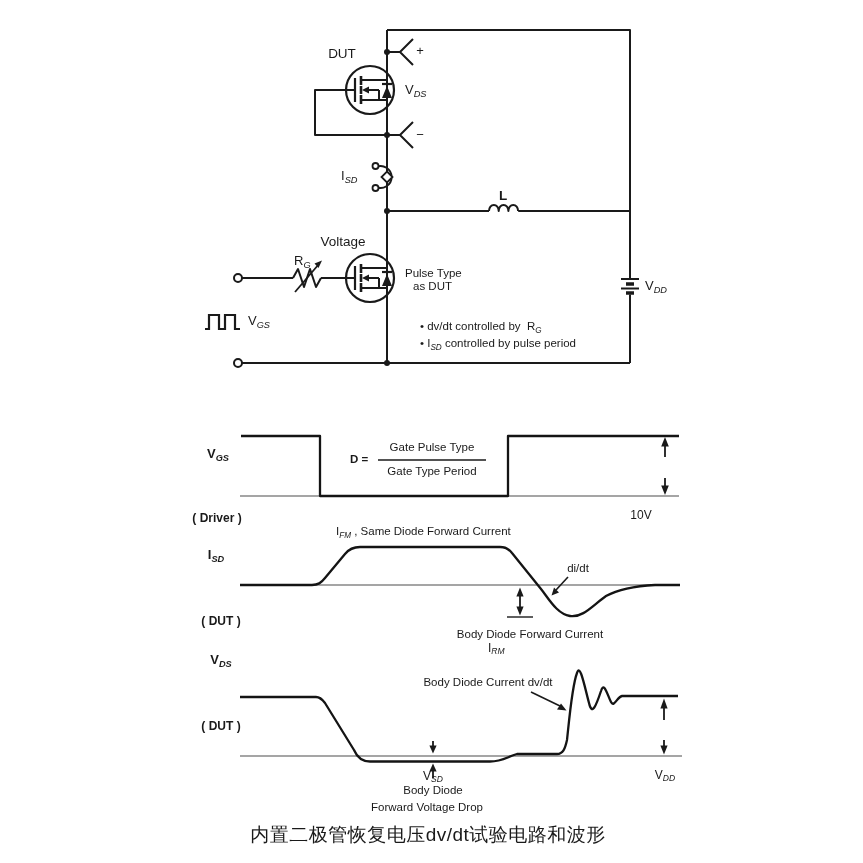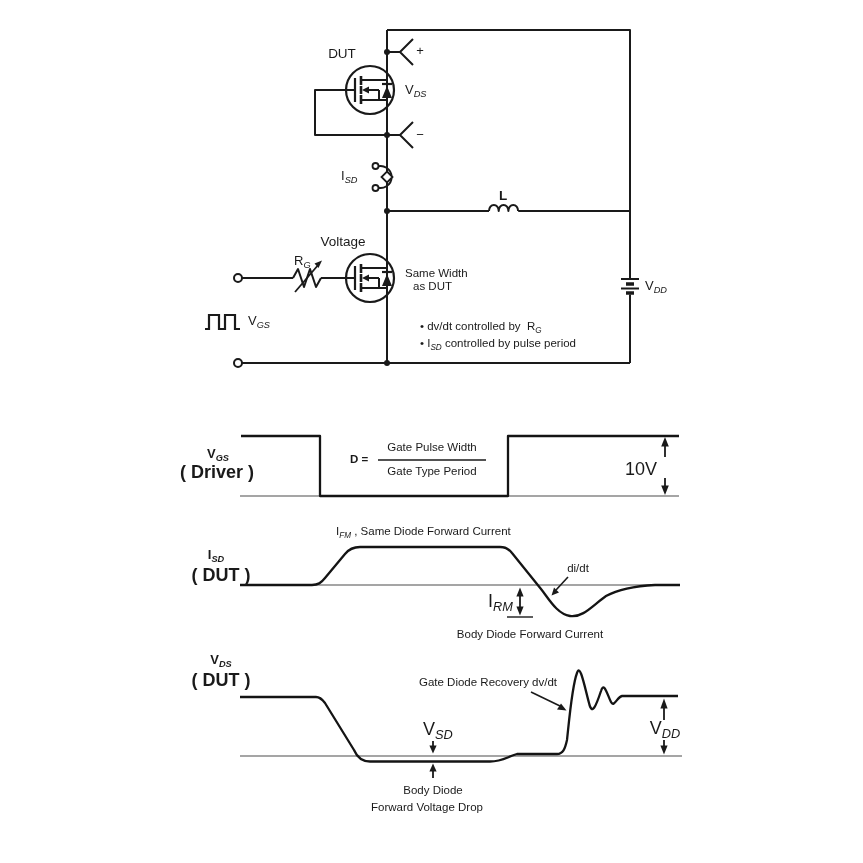--- a/index.html
+++ b/index.html
@@ -5,21 +5,21 @@
   html,body{margin:0;padding:0;background:#ffffff;}
   body{width:863px;height:863px;font-family:"Liberation Sans","DejaVu Sans",sans-serif;color:#1a1a1a;}
   .stage{position:relative;width:743px;height:863px;overflow:hidden;background:#fff;}
   .stage svg{position:absolute;left:0;top:0;}
   .t{position:absolute;white-space:pre;font-size:11.5px;line-height:1;}
   .c{transform:translate(-50%,-50%);}
   .v{transform:translateY(-50%);}
   .b{font-weight:bold;}
   .f13{font-size:13px;}
   .f135{font-size:13.5px;}
-  .f12{font-size:18px;}
+  .f12{font-size:12px;margin-top:46px;}
   .sb{font-size:71%;vertical-align:-0.28em;line-height:1;font-style:italic;}
   .cap{font-size:19px;letter-spacing:0.5px;}
 </style>
 </head>
 <body>
 
 <div class="stage">
 
 <svg width="863" height="863" viewBox="0 0 863 863">
 
@@ -124,43 +124,44 @@
 </svg>
 
 <div class="t c f135" style="left:342px;top:54px">DUT</div>
 <div class="t v f13" style="left:405px;top:91px"><span>V</span><sub class="sb">DS</sub></div>
 <div class="t c f13" style="left:420px;top:50px">+</div>
 <div class="t c f13" style="left:420px;top:134px">−</div>
 <div class="t v f13" style="left:341px;top:177px"><span>I</span><sub class="sb">SD</sub></div>
 <div class="t c f135 b" style="left:503px;top:196px">L</div>
 <div class="t c f135" style="left:343px;top:242px">Voltage</div>
 <div class="t v f13" style="left:294px;top:262px"><span>R</span><sub class="sb">G</sub></div>
-<div class="t v" style="left:405px;top:274px">Same Width</div>
+<div class="t v" style="left:405px;top:274px">Pulse Type</div>
 <div class="t v" style="left:413px;top:287px">as DUT</div>
 <div class="t v f13" style="left:248px;top:322px"><span>V</span><sub class="sb">GS</sub></div>
 <div class="t v f13" style="left:645px;top:287px"><span>V</span><sub class="sb">DD</sub></div>
 <div class="t v" style="left:420px;top:328px"><span>• dv/dt controlled by  R</span><sub class="sb">G</sub><span></span></div>
 <div class="t v" style="left:420px;top:345px"><span>• I</span><sub class="sb">SD</sub><span> controlled by pulse period</span></div>
 
 <div class="t c f13 b" style="left:218px;top:455px"><span>V</span><sub class="sb">GS</sub></div>
 <div class="t c f12 b" style="left:217px;top:472px">( Driver )</div>
 <div class="t v b" style="left:350px;top:460px">D =</div>
-<div class="t c" style="left:432px;top:448px">Gate Pulse Width</div>
+<div class="t c" style="left:432px;top:448px">Gate Pulse Type</div>
 <div class="t c" style="left:432px;top:472px">Gate Type Period</div>
 <div class="t c f12" style="left:641px;top:469px">10V</div>
 
 <div class="t c f13 b" style="left:216px;top:556px"><span>I</span><sub class="sb">SD</sub></div>
 <div class="t c f12 b" style="left:221px;top:575px">( DUT )</div>
 <div class="t v" style="left:336px;top:533px"><span>I</span><sub class="sb">FM</sub><span> , Same Diode Forward Current</span></div>
 <div class="t c" style="left:578px;top:569px">di/dt</div>
 <div class="t v f12" style="left:488px;top:603px"><span>I</span><sub class="sb">RM</sub></div>
 <div class="t c" style="left:530px;top:635px">Body Diode Forward Current</div>
 
 <div class="t c f13 b" style="left:221px;top:661px"><span>V</span><sub class="sb">DS</sub></div>
 <div class="t c f12 b" style="left:221px;top:680px">( DUT )</div>
-<div class="t c" style="left:488px;top:683px">Gate Diode Recovery dv/dt</div>
+<div class="t c" style="left:488px;top:683px">Body Diode Current dv/dt</div>
 <div class="t v f12" style="left:423px;top:731px"><span>V</span><sub class="sb">SD</sub></div>
 <div class="t c" style="left:433px;top:791px">Body Diode</div>
 <div class="t c" style="left:427px;top:808px">Forward Voltage Drop</div>
 <div class="t c f12" style="left:665px;top:730px"><span>V</span><sub class="sb">DD</sub></div>
 
+<div class="t c cap" style="left:428px;top:834px">内置二极管恢复电压dv/dt试验电路和波形</div>
 
 </div>
 
 </body></html>

